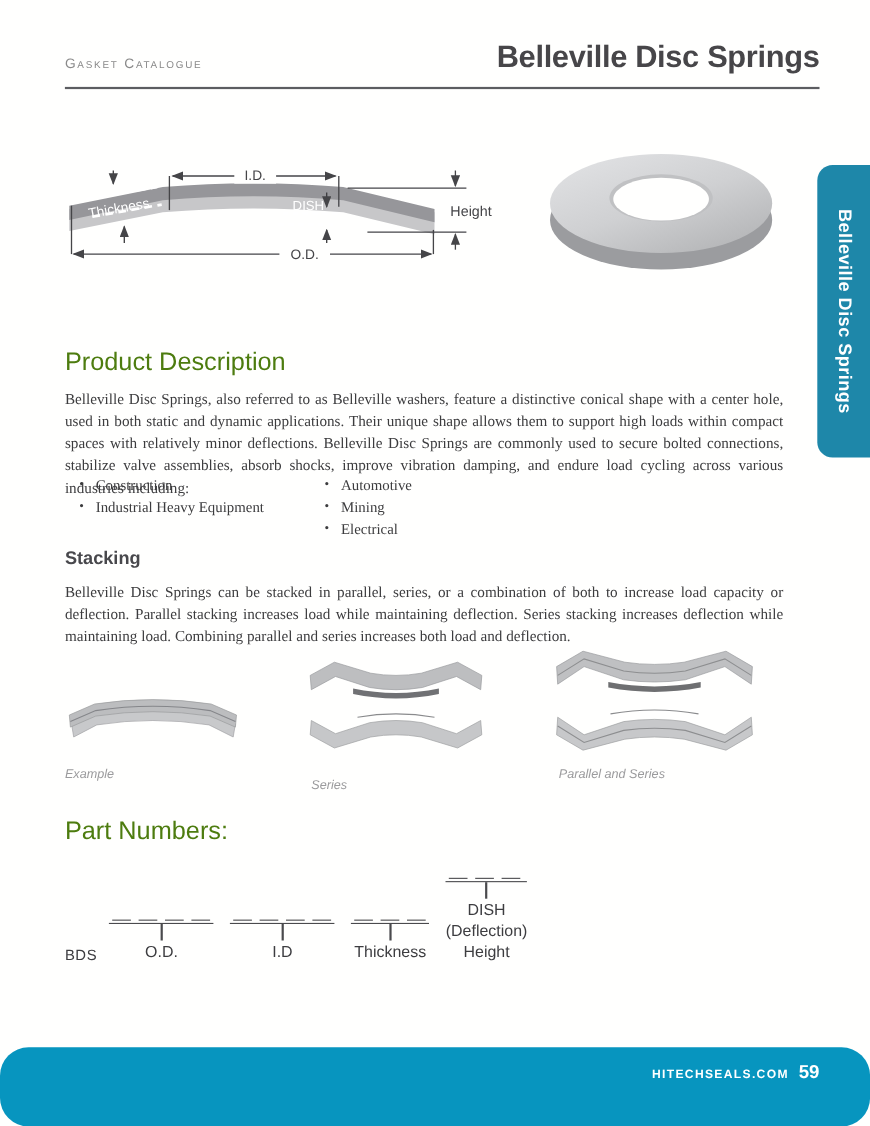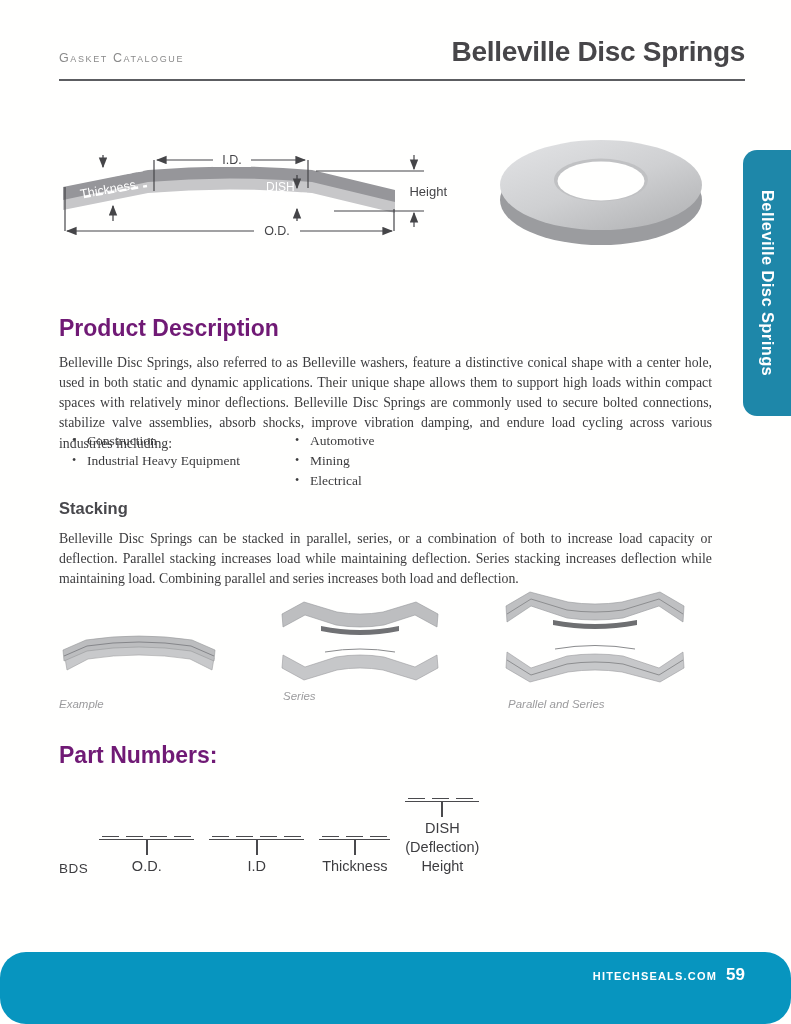--- a/index.html
+++ b/index.html
@@ -16,21 +16,21 @@
 
   
   .diagram-svg { position:absolute; left:50px; top:130px; }
   .washer-svg { position:absolute; left:493px; top:120px; }
   .side-tab { position:absolute; right:0; top:150px; width:48px; height:266px; background:#1e87a9;
     border-radius:14px 0 0 14px; display:flex; align-items:center; justify-content:center; }
   .side-tab span { writing-mode:vertical-rl; color:#ffffff; font-weight:bold; font-size:16.5px;
     letter-spacing:0.4px; white-space:nowrap; }
 
   
-  .h1 { position:absolute; left:59px; font-size:23px; font-weight:bold; color:#701a75; }
+  .h1 { position:absolute; left:59px; font-size:23px; font-weight:normal; color:#4d7c0f; }
   .h2 { position:absolute; left:59px; font-size:16.5px; font-weight:bold; color:#48484c; }
   .body-copy { position:absolute; left:59px; width:653px; font-family:"Liberation Serif", serif;
     font-size:13.8px; line-height:1.46; color:#3c3c3e; text-align:justify; }
 
   .bullet-col { position:absolute; list-style:none; font-family:"Liberation Serif", serif;
     font-size:13.5px; color:#3c3c3e; }
   .bullet-col li { position:relative; padding-left:17px; margin-bottom:4px; }
   .bullet-col li::before { content:"•"; position:absolute; left:2px; top:0; font-size:12px; color:#3c3c3e; }
 
   .stack-svg { position:absolute; }
@@ -164,21 +164,21 @@
   <svg class="stack-svg" style="left:500px; top:584px;" width="190" height="108" viewBox="0 0 190 108">
     <path d="M6,22 L30,8 L68,18 Q95,22 122,18 L160,8 L184,22 L183,38 L159,22 L123,34 Q95,38 67,34 L31,22 L7,38 Z" fill="#bfc0c2" stroke="#96979a" stroke-width="0.6"></path>
     <path d="M7,30 L31,15 L67,26 Q95,30 123,26 L159,15 L183,30" fill="none" stroke="#8d8e90" stroke-width="1"></path>
     <path d="M53,36 Q95,44 137,36 L137,41 Q95,49 53,41 Z" fill="#6e6f71"></path>
     <path d="M6,84 L30,98 L68,88 Q95,84 122,88 L160,98 L184,84 L183,68 L159,84 L123,72 Q95,68 67,72 L31,84 L7,68 Z" fill="#c7c8ca" stroke="#9a9b9d" stroke-width="0.6"></path>
     <path d="M7,76 L31,91 L67,80 Q95,76 123,80 L159,91 L183,76" fill="none" stroke="#8d8e90" stroke-width="1"></path>
     <path d="M55,65 Q95,58 135,65" fill="none" stroke="#8a8b8d" stroke-width="1"></path>
   </svg>
 
   <div class="stack-caption" style="left:59px; top:698px;">Example</div>
-  <div class="stack-caption" style="left:283px; top:690px;text-align:center;">Series</div>
+  <div class="stack-caption" style="left:283px; top:708px;text-align:center;">Series</div>
   <div class="stack-caption" style="left:508px; top:698px;">Parallel and Series</div>
 
   <div class="h1" style="top:742px;">Part Numbers:</div>
 
   <div class="pn-row">
     <div class="pn-prefix">BDS</div>
     <div class="pn-group">
       <div class="dash-row">
           <span class="dash"></span>
           <span class="dash"></span>

